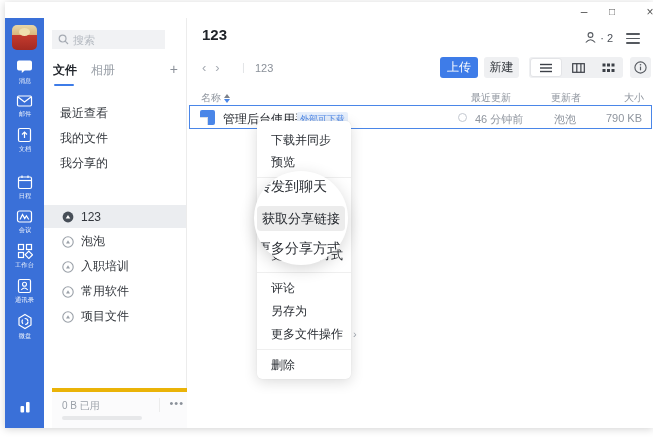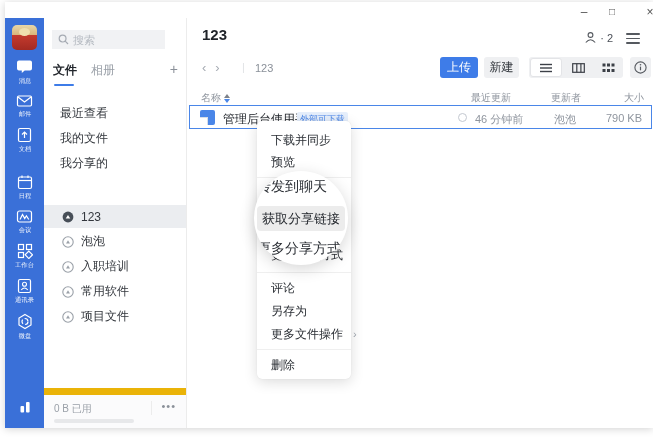--- a/index.html
+++ b/index.html
@@ -35,21 +35,21 @@
   .tabs { position:absolute; left:9px; top:44px; right:8px; height:22px; display:flex; align-items:flex-start; }
   .tab { font-size:12px; color:#9aa0a8; margin-right:14px; position:relative; padding-bottom:4px; }
   .tab.active { color:#23272d; font-weight:bold; }
   .tab.active::after { content:""; position:absolute; left:1px; bottom:-3px; width:20px; height:2px; background:#3e7ce8; border-radius:1px; }
   .tab-add { margin-left:auto; color:#8a9099; font-size:14px; line-height:14px; }
   .side-item { position:absolute; left:0; width:100%; height:23px; line-height:23px; padding-left:16px; font-size:12px; color:#33373d; }
   .section-head { position:absolute; left:10px; width:100%; height:18px; line-height:18px; font-size:10px; color:#9aa0a8; display:flex; align-items:center; gap:5px; }
   .tri-down { width:0; height:0; border-left:4px solid transparent; border-right:4px solid transparent; border-top:5px solid #b3b8bf; }
   .folder-item { position:absolute; left:0; width:100%; height:23px; display:flex; align-items:center; gap:7px; padding-left:18px; font-size:12px; color:#33373d; }
   .folder-item.selected { background:#ebedf0; }
-  .storage { position:absolute; left:0; bottom:0; width:100%; height:40px; background:#fbfbfc; border-top:7px solid #eab308; }
+  .storage { position:absolute; left:8px; bottom:0; width:100%; height:40px; background:#fbfbfc; border-top:4px solid #eab308; }
   .storage .used { position:absolute; left:10px; top:7px; font-size:10px; color:#9aa0a8; }
   .storage .more { position:absolute; right:10px; top:5px; font-size:11px; color:#8a9099; letter-spacing:1px; }
   .storage .vline { position:absolute; right:34px; top:6px; width:1px; height:14px; background:#ececec; }
   .storage .bar { position:absolute; left:10px; top:24px; width:80px; height:4px; background:#e7e8ea; border-radius:2px; }
 
   
   .main { position:absolute; left:182px; top:0; right:0; bottom:0; background:#fff; }
   .page-title { position:absolute; left:15px; top:24px; font-size:15px; font-weight:bold; color:#1f2329; }
   .members { position:absolute; right:40px; top:29px; display:flex; align-items:center; gap:3px; font-size:11px; color:#4a4f57; }
   .hamburger { position:absolute; right:13px; top:31px; width:14px; }

